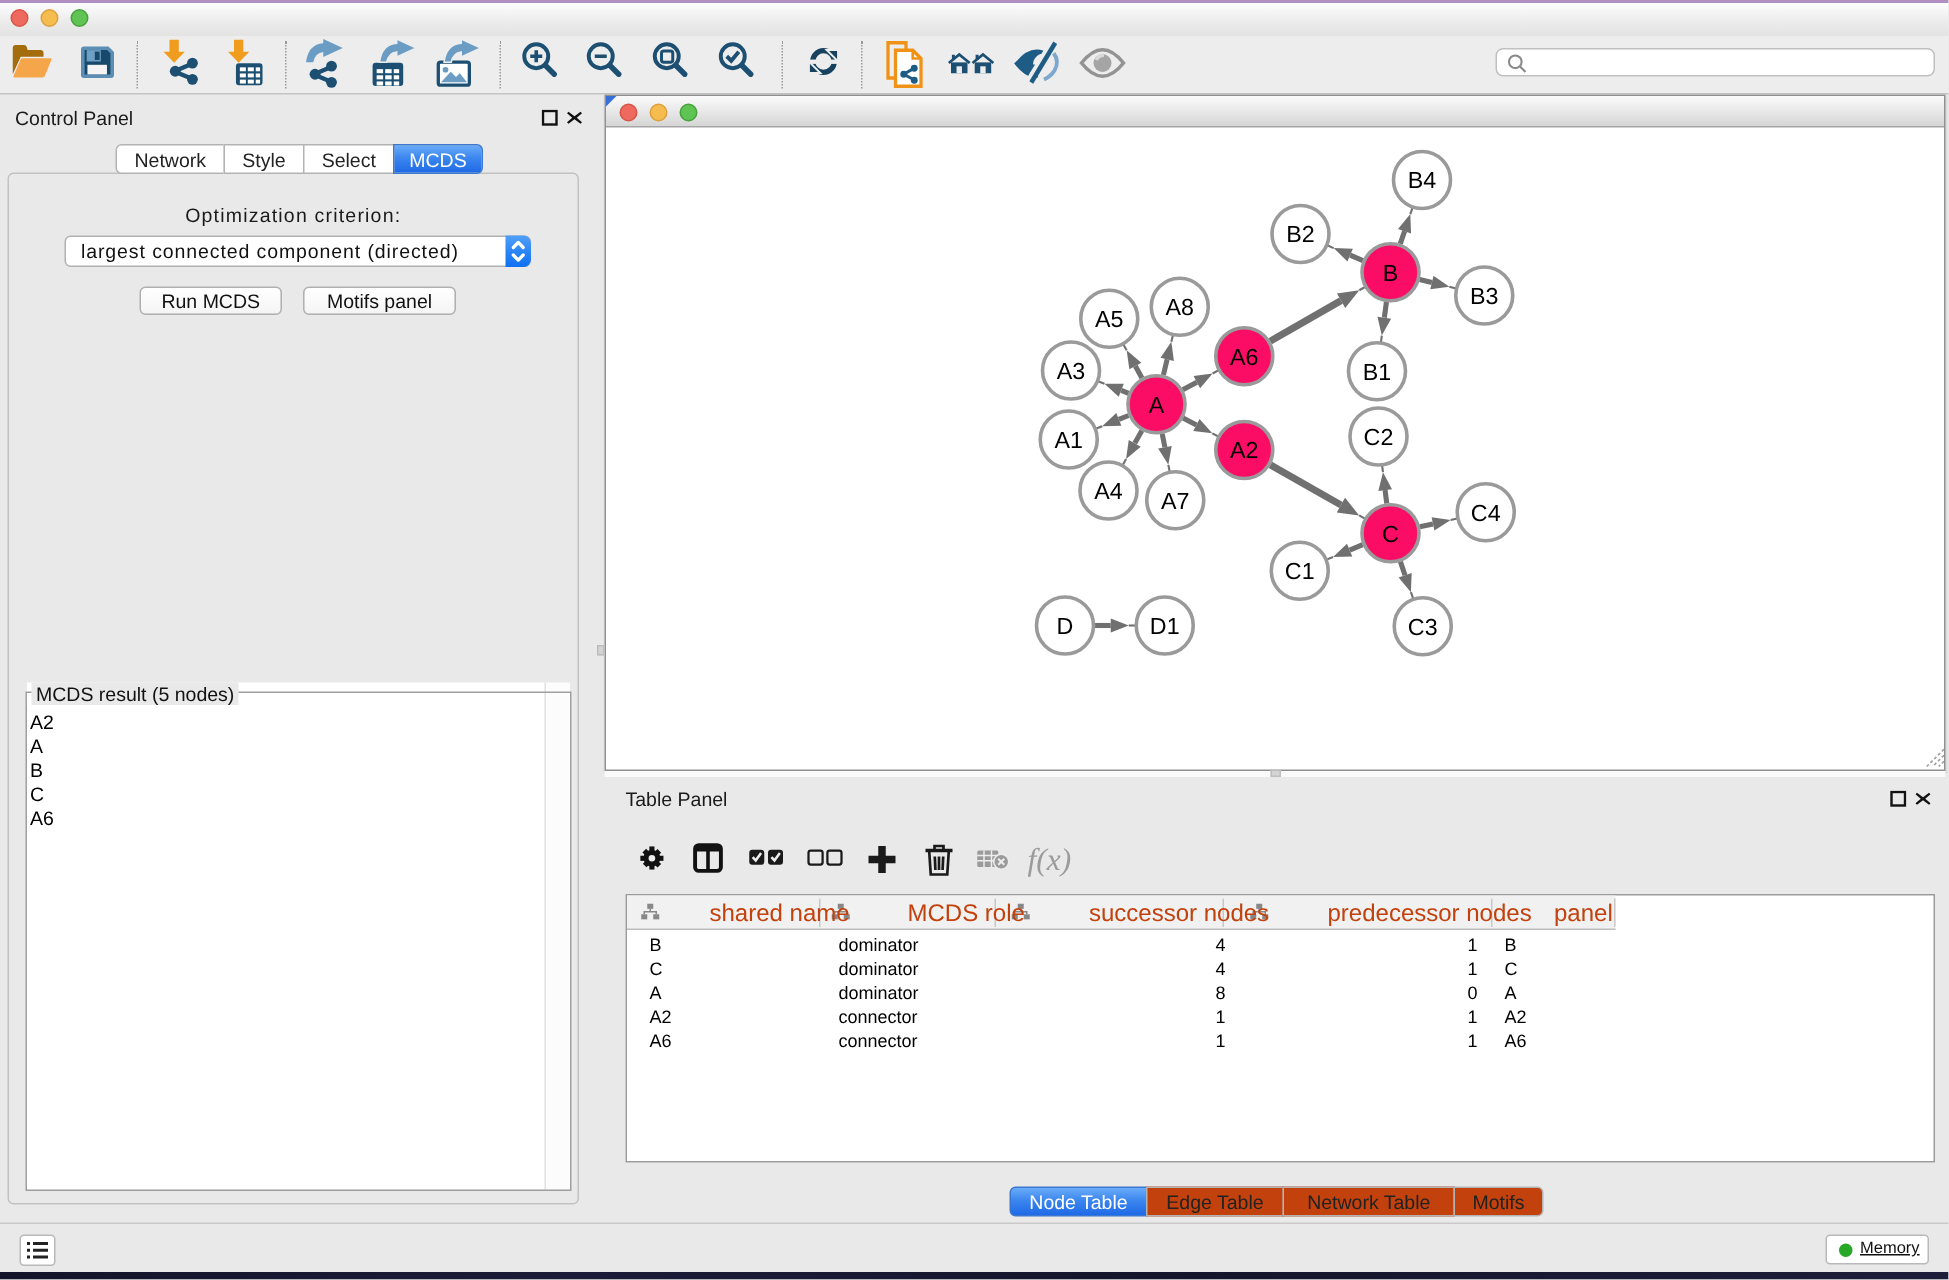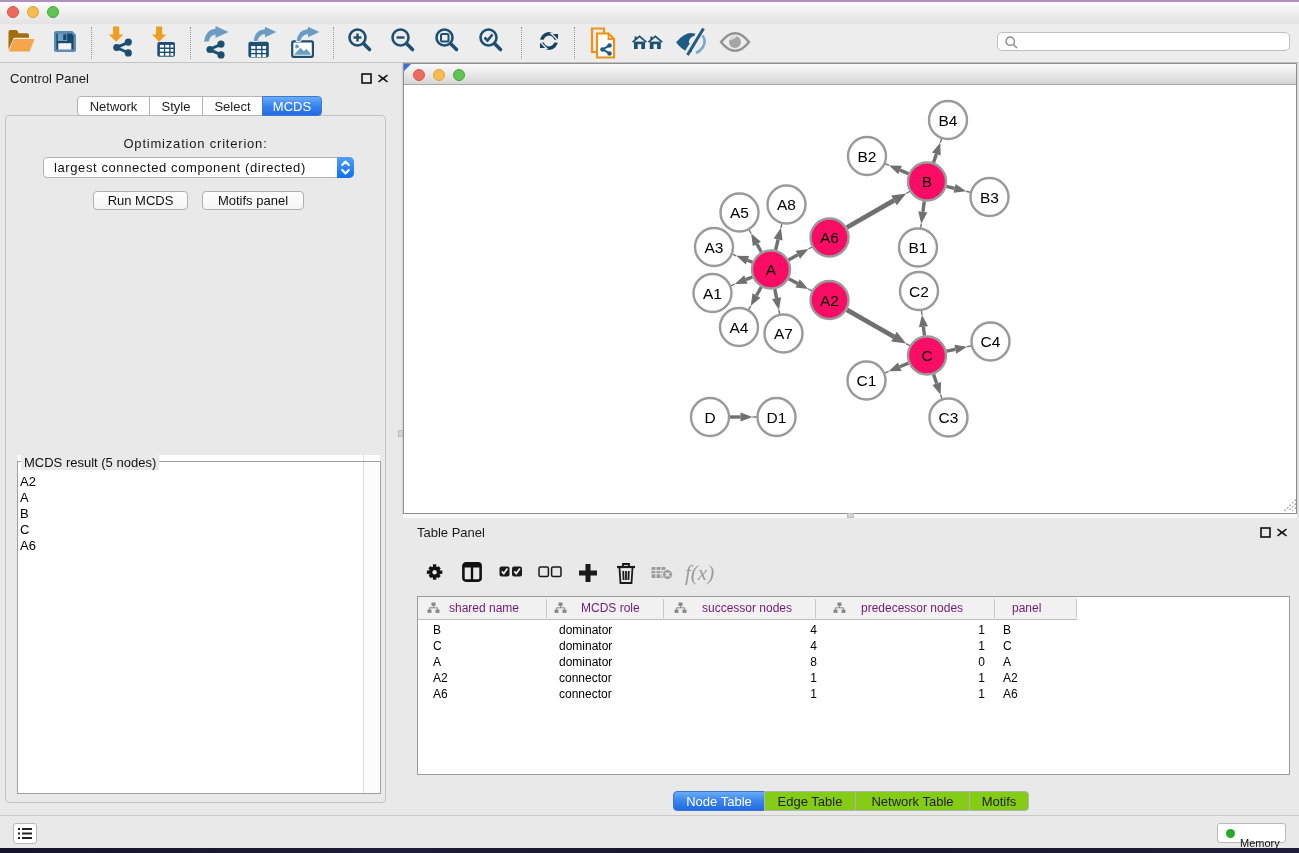--- a/index.html
+++ b/index.html
@@ -41,25 +41,25 @@
   
   #nwin { left:403px; top:63px; width:894px; height:451px; background:#fff; border:1px solid #8f8f8f; box-shadow:0 1px 2px rgba(0,0,0,.25); }
   #nwin-tb { left:0; top:0; width:892px; height:21px; background:linear-gradient(180deg,#fafafa 0%,#e9e9e9 50%,#d5d5d5 100%); border-bottom:1px solid #a6a6a6; }
   #nwin-tb .title { width:100%; text-align:center; top:3px; font-size:13px; color:#333; }
   #nwin .tl { top:5px; }
   
   #tp-title { left:417px; top:525px; font-size:13px; color:#1a1a1a; }
   #tbl { left:417px; top:596px; width:873px; height:179px; background:#fff; border:1px solid #9b9b9b; }
   #tbl-head { left:0; top:0; width:871px; height:23px; }
   #tbl-headbg { left:0; top:0; width:659px; height:23px; background:#f1f1f1; border-bottom:1px solid #bdbdbd; }
-  .th { position:absolute; top:4px; font-size:12px; color:#701a75; }
+  .th { position:absolute; top:4px; font-size:16px; color:#c2410c;margin-left:24px; }
   .hsep { position:absolute; top:2px; height:19px; width:0; border-left:1px solid #c8c8c8; }
   .cell { position:absolute; font-size:12px; color:#000; }
   
-  .btab { position:absolute; height:20px; border:1px solid #b3b3b3; background:#84cc16; font-size:13px; color:#222; text-align:center; line-height:19px; }
+  .btab { position:absolute; height:20px; border:1px solid #b3b3b3; background:#c2410c; font-size:13px; color:#222; text-align:center; line-height:19px; }
   .btab.sel { background:linear-gradient(180deg,#6aacf8 0%,#3c87ef 45%,#1f6ae6 100%); color:#fff; border-color:#3c78d0; }
   
   #statusbar { left:0; top:815px; width:1299px; height:33px; background:#e9e9e9; border-top:1px solid #c9c9c9; }
   #darkstrip { left:0; top:848px; width:1299px; height:5px; background:linear-gradient(90deg,#13132b,#1c1c38 30%,#14142c 60%,#1e1e3a); }
   #memory { left:1217px; top:823px; width:69px; height:20px; background:#fff; border:1px solid #b9b9b9; border-radius:3px; font-size:11px; color:#111; }
   #listbtn { left:13px; top:823px; width:24px; height:21px; background:#fff; border:1px solid #b9b9b9; border-radius:3px; }
 </style>
 </head>
 <body>
 <div class="abs" id="purple"></div>
@@ -529,15 +529,15 @@
         <rect x="4" y="4" width="2" height="2"></rect>
         <rect x="8" y="4" width="10" height="2"></rect>
         <rect x="4" y="8.5" width="2" height="2"></rect>
         <rect x="8" y="8.5" width="10" height="2"></rect>
         <rect x="4" y="13" width="2" height="2"></rect>
         <rect x="8" y="13" width="10" height="2"></rect>
       </g>
     </svg></div>
 <div class="abs" id="memory">
     <span style="position:absolute;left:8px;top:5px;width:9px;height:9px;border-radius:50%;background:#27a827;"></span>
-    <span style="position:absolute;left:22px;top:13px;text-decoration:underline;">Memory</span>
+    <span style="position:absolute;left:22px;top:2px;text-decoration:underline;">Memory</span>
   </div>
 <div class="abs" id="darkstrip"></div>
 
 </body></html>

